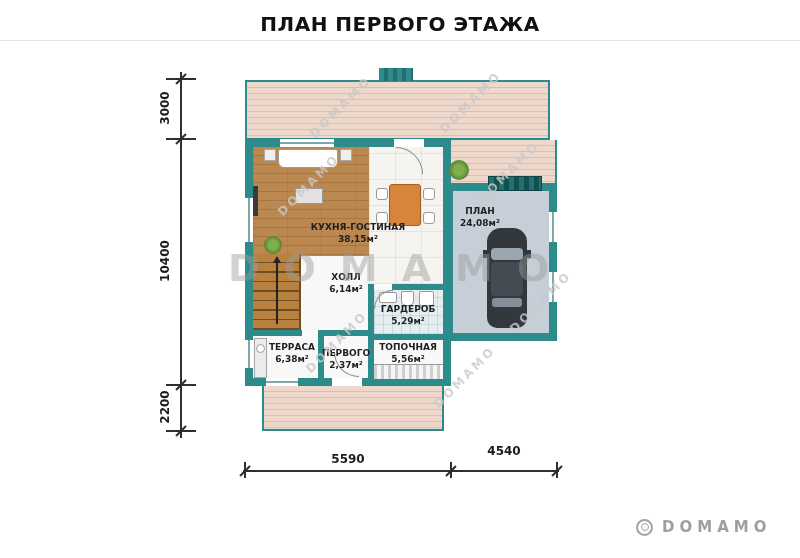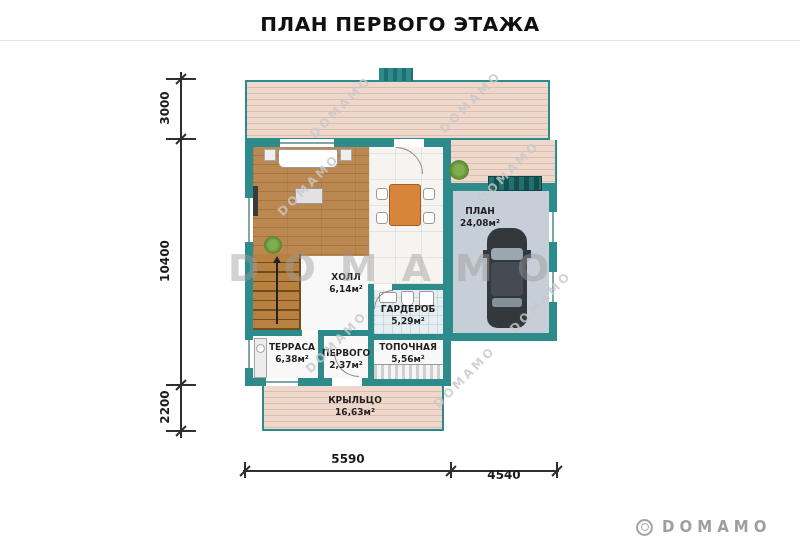--- a/index.html
+++ b/index.html
@@ -164,20 +164,24 @@
   <div class="abs win-v" style="left:549px;top:272px;width:8px;height:30px"></div>
   <div class="abs car-body" style="left:487px;top:228px;width:40px;height:100px"></div>
   <div class="car-part" style="left:491px;top:248px;width:32px;height:12px;background:#9aa6b0;border-radius:4px"></div>
   <div class="car-part" style="left:491px;top:262px;width:32px;height:34px;background:#454b52;border-radius:4px"></div>
   <div class="car-part" style="left:492px;top:298px;width:30px;height:9px;background:#848f99;border-radius:3px"></div>
   <div class="car-part" style="left:483px;top:250px;width:4px;height:8px;background:#33383d"></div>
   <div class="car-part" style="left:527px;top:250px;width:4px;height:8px;background:#33383d"></div>
 
   <div class="abs deck" style="left:262px;top:386px;width:182px;height:45px;border-top:none"></div>
 
+  <div class="room-label" style="left:310px;top:222px;width:96px">
+    <span>КУХНЯ-ГОСТИНАЯ</span>
+    <span>38,15м²</span>
+  </div>
   <div class="room-label" style="left:317px;top:272px;width:58px">
     <span>ХОЛЛ</span>
     <span>6,14м²</span>
   </div>
   <div class="room-label" style="left:375px;top:304px;width:66px">
     <span>ГАРДЕРОБ</span>
     <span>5,29м²</span>
   </div>
   <div class="room-label" style="left:264px;top:342px;width:56px">
     <span>ТЕРРАСА</span>
@@ -187,24 +191,20 @@
     <span>ПЕРВОГО</span>
     <span>2,37м²</span>
   </div>
   <div class="room-label" style="left:372px;top:342px;width:72px">
     <span>ТОПОЧНАЯ</span>
     <span>5,56м²</span>
   </div>
   <div class="room-label" style="left:451px;top:206px;width:58px">
     <span>ПЛАН</span>
     <span>24,08м²</span>
-  </div>
-  <div class="room-label" style="left:314px;top:395px;width:82px">
-    <span>КРЫЛЬЦО</span>
-    <span>16,63м²</span>
   </div>
 
   <div class="abs dim" style="left:180px;top:72px;width:2px;height:366px"></div>
   <div class="abs dim" style="left:166px;top:78px;width:30px;height:2px"></div>
   <div class="abs dim" style="left:166px;top:138px;width:30px;height:2px"></div>
   <div class="abs dim" style="left:166px;top:384px;width:30px;height:2px"></div>
   <div class="abs dim" style="left:166px;top:430px;width:30px;height:2px"></div>
   <div class="abs dim-slash" style="left:174px;top:78px;width:14px;height:2px"></div>
   <div class="abs dim-slash" style="left:174px;top:138px;width:14px;height:2px"></div>
   <div class="abs dim-slash" style="left:174px;top:384px;width:14px;height:2px"></div>
@@ -214,21 +214,21 @@
   <div class="dim-label dim-label-v" style="left:137px;top:400px;width:56px">2200</div>
 
   <div class="abs dim" style="left:243px;top:470px;width:316px;height:2px"></div>
   <div class="abs dim" style="left:244px;top:462px;width:2px;height:16px"></div>
   <div class="abs dim" style="left:450px;top:462px;width:2px;height:16px"></div>
   <div class="abs dim" style="left:556px;top:462px;width:2px;height:16px"></div>
   <div class="abs dim-slash" style="left:238px;top:470px;width:14px;height:2px"></div>
   <div class="abs dim-slash" style="left:444px;top:470px;width:14px;height:2px"></div>
   <div class="abs dim-slash" style="left:550px;top:470px;width:14px;height:2px"></div>
   <div class="dim-label" style="left:318px;top:452px;width:60px">5590</div>
-  <div class="dim-label" style="left:474px;top:468px;width:60px">4540</div>
+  <div class="dim-label" style="left:474px;top:444px;width:60px">4540</div>
 
   <div class="wm-big">DOMAMO</div>
   <div class="wm" style="left:300px;top:100px">DOMAMO</div>
   <div class="wm" style="left:430px;top:95px">DOMAMO</div>
   <div class="wm" style="left:268px;top:178px">DOMAMO</div>
   <div class="wm" style="left:468px;top:165px">DOMAMO</div>
   <div class="wm" style="left:500px;top:295px">DOMAMO</div>
   <div class="wm" style="left:296px;top:335px">DOMAMO</div>
   <div class="wm" style="left:424px;top:370px">DOMAMO</div>
 

